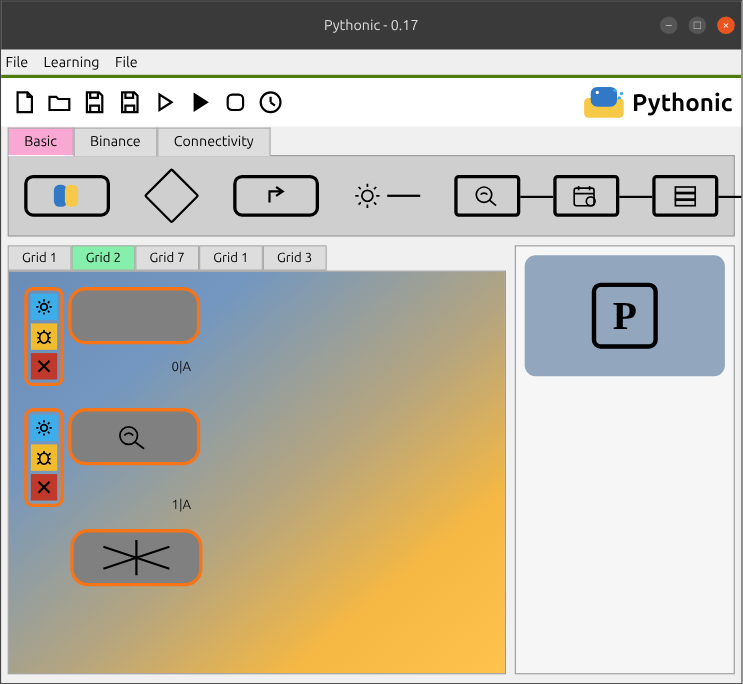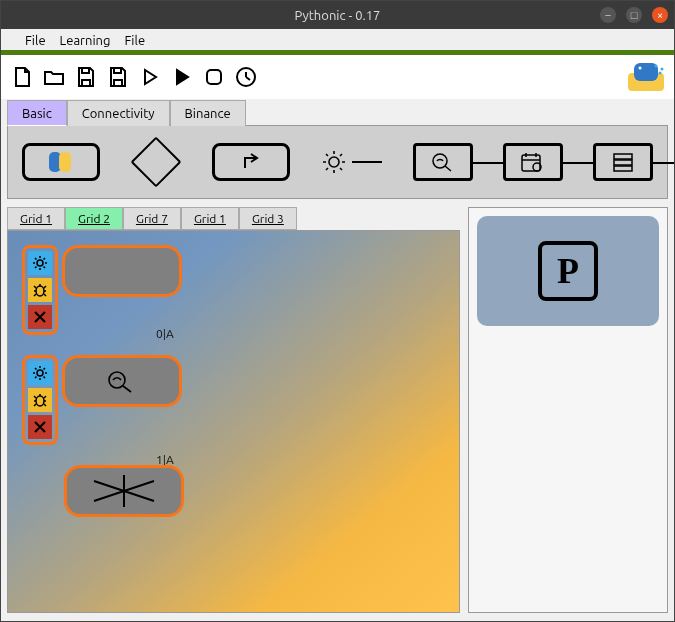--- a/index.html
+++ b/index.html
@@ -1,61 +1,61 @@
 <!DOCTYPE html>
 <html><head>
 <meta charset="utf-8">
 <style>
 * { box-sizing: border-box; margin: 0; padding: 0; font-family: Ubuntu, "Segoe UI", Arial, sans-serif; }
 body { width: 675px; height: 622px; background: #f0f0f0; display: flex; flex-direction: column; border: 1px solid #444; }
 
-.titlebar { height: 28px; background: #3a3a3a; color: #ddd; display: flex; align-items: center; justify-content: center; position: relative; font-size: 13px; }
+.titlebar { height: 44px; background: #3a3a3a; color: #ddd; display: flex; align-items: center; justify-content: center; position: relative; font-size: 13px; }
 .title-controls { position: absolute; right: 6px; display: flex; gap: 10px; align-items: center; }
 .tc-btn { width: 16px; height: 16px; border-radius: 50%; display: flex; align-items: center; justify-content: center; font-size: 11px; cursor: pointer; }
 .tc-close { background: #e95420; color: #fff; }
 .tc-plain { color: #ccc; background: #555; }
 
-.menubar { height: 26px; background: #efefef; display: flex; align-items: center; padding: 0 24px; gap: 14px; font-size: 13px; border-bottom: 5px solid #4d7c0f; }
+.menubar { height: 26px; background: #efefef; display: flex; align-items: center; padding: 0 4px; gap: 14px; font-size: 13px; border-bottom: 3px solid #4d7c0f; }
 .menubar span { cursor: pointer; }
 
 .toolbar-row { height: 44px; background: #fff; display: flex; align-items: center; padding: 0 8px; justify-content: space-between; }
 .toolbar-icons { display: flex; gap: 6px; }
 .toolbar-icons .ti { width: 26px; height: 30px; display: flex; align-items: center; justify-content: center; cursor: pointer; }
 .toolbar-icons svg { width: 24px; height: 24px; stroke: #000; fill: none; stroke-width: 2; }
 
 .brand { display: flex; align-items: center; gap: 6px; font-size: 22px; font-weight: 600; }
 
 .tabs { display: flex; margin: 0 6px; }
 .tab { padding: 5px 14px; font-size: 13px; background: #ddd; border: 1px solid #aaa; border-bottom: none; cursor: pointer; position: relative; top: 1px; }
-.tab.active { background: #c4b5fd; border-bottom: 1px solid #fff; }
+.tab.active { background: #f9a8d4; border-bottom: 1px solid #fff; }
 
 .palette { margin: 0 6px 8px 6px; background: #cfcfcf; border: 1px solid #999; padding: 10px 8px; display: flex; gap: 18px; justify-content: space-around; align-items: center; }
 .pal-item { border: 3px solid #000; border-radius: 8px; width: 78px; height: 38px; display: flex; align-items: center; justify-content: center; background: #cfcfcf; cursor: grab; position: relative; }
 .pal-diamond { width: 36px; height: 36px; border: 2px solid #000; transform: rotate(45deg); border-radius: 2px; }
 .pal-link { position: absolute; width: 30px; height: 2px; background: #000; right: -30px; top: 50%; }
 
 .workspace { flex: 1; display: flex; gap: 8px; padding: 0 6px 8px 6px; min-height: 0; }
 .grid-panel { flex: 1; display: flex; flex-direction: column; }
-.grid-tabs { display: flex; text-decoration: underline; }
+.grid-tabs { display: flex; }
 .grid-tab { padding: 4px 12px; font-size: 12px; border: 1px solid #aaa; background: #ddd; cursor: pointer; }
 .grid-tab.active { background: #86efac; }
 .canvas { flex: 1; border: 1px solid #999; background: linear-gradient(140deg, #6a8db8 0%, #7397c0 25%, #b5a57f 55%, #f5b843 78%, #ffc34d 100%); position: relative; overflow: hidden; }
 
 .side-panel { width: 200px; border: 1px solid #999; background: #f6f6f6; padding: 8px; }
 .side-preview { height: 110px; background: #92a6bd; border-radius: 10px; display: flex; align-items: center; justify-content: center; }
 .side-preview .pbox { width: 60px; height: 60px; border: 4px solid #000; border-radius: 8px; display: flex; align-items: center; justify-content: center; font-size: 36px; font-weight: 700; font-family: serif; }
 
 .node-grp { position: absolute; display: flex; align-items: flex-start; gap: 4px; }
 .node-ctrl { border: 3px solid #f77418; border-radius: 8px; padding: 3px; display: flex; flex-direction: column; gap: 3px; }
 .node-ctrl .nc { width: 24px; height: 24px; display: flex; align-items: center; justify-content: center; }
 .nc-gear { background: #3daee9; }
 .nc-bug { background: #f0bc2e; }
 .nc-del { background: #c0392b; }
 .node-body { border: 3px solid #f77418; border-radius: 16px; width: 120px; height: 52px; background: #808080; display: flex; align-items: center; justify-content: center; }
-.node-label { position: absolute; font-size: 12px; color: #111; margin-top: 16px; }
+.node-label { position: absolute; font-size: 12px; color: #111; }
 
 .placeholder-node { position: absolute; border: 3px solid #f77418; border-radius: 16px; width: 120px; height: 52px; background: #808080; display: flex; align-items: center; justify-content: center; }
 
 svg { pointer-events: none; }
 </style>
 </head>
 <body>
 
 <div class="titlebar">
   <span>Pythonic - 0.17</span>
@@ -121,27 +121,28 @@
   </div>
   <div class="brand">
     <svg width="40" height="36" viewBox="0 0 40 36">
       <rect x="2" y="14" width="36" height="18" rx="4" fill="#f7c948"></rect>
       <rect x="8" y="4" width="24" height="18" rx="6" fill="#3178c6"></rect>
       <circle cx="14" cy="9" r="1.5" fill="#fff"></circle>
       <circle cx="30" cy="7" r="1.5" fill="#3daee9"></circle>
       <circle cx="36" cy="10" r="1.5" fill="#3daee9"></circle>
       <circle cx="34" cy="14" r="1.5" fill="#3daee9"></circle>
     </svg>
+    <span>Pythonic</span>
   </div>
 </div>
 
 <div class="tabs">
   <div class="tab active">Basic</div>
+  <div class="tab">Binance</div>
   <div class="tab">Connectivity</div>
-  <div class="tab">Binance</div>
 </div>
 
 <div class="palette">
   <div style="position:relative">
     <div class="pal-item">
       <svg width="28" height="24">
           <rect x="2" y="2" width="12" height="20" rx="5" fill="#3178c6"></rect>
           <rect x="12" y="2" width="12" height="20" rx="5" fill="#f7c948"></rect>
         </svg>
     </div>

